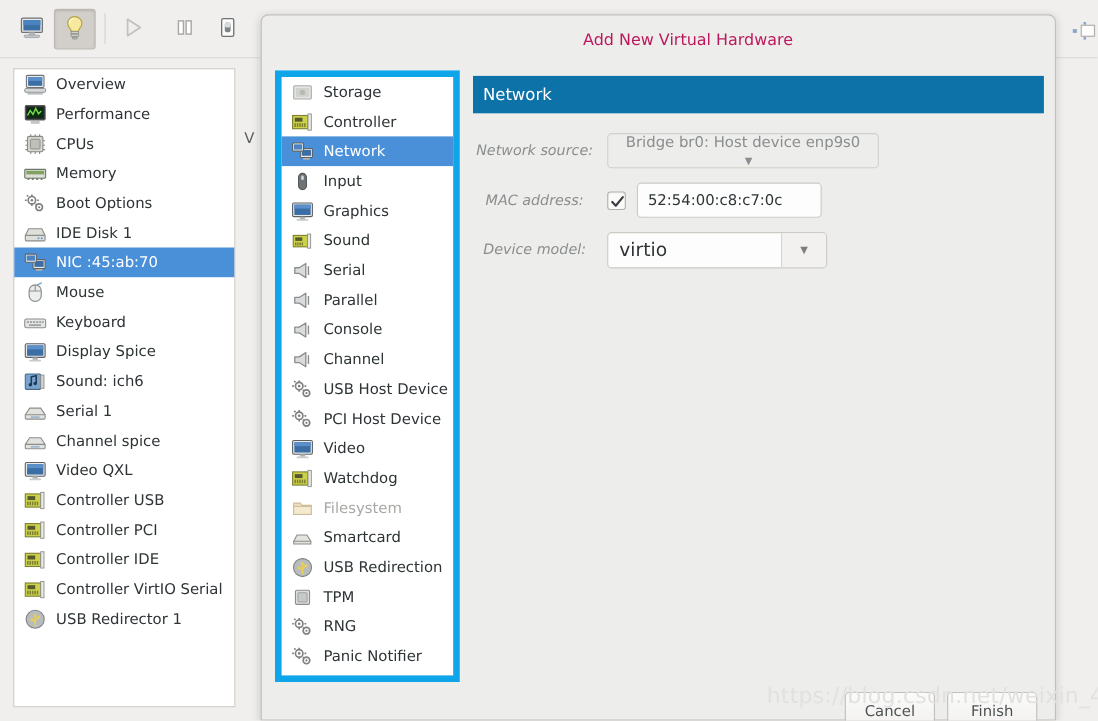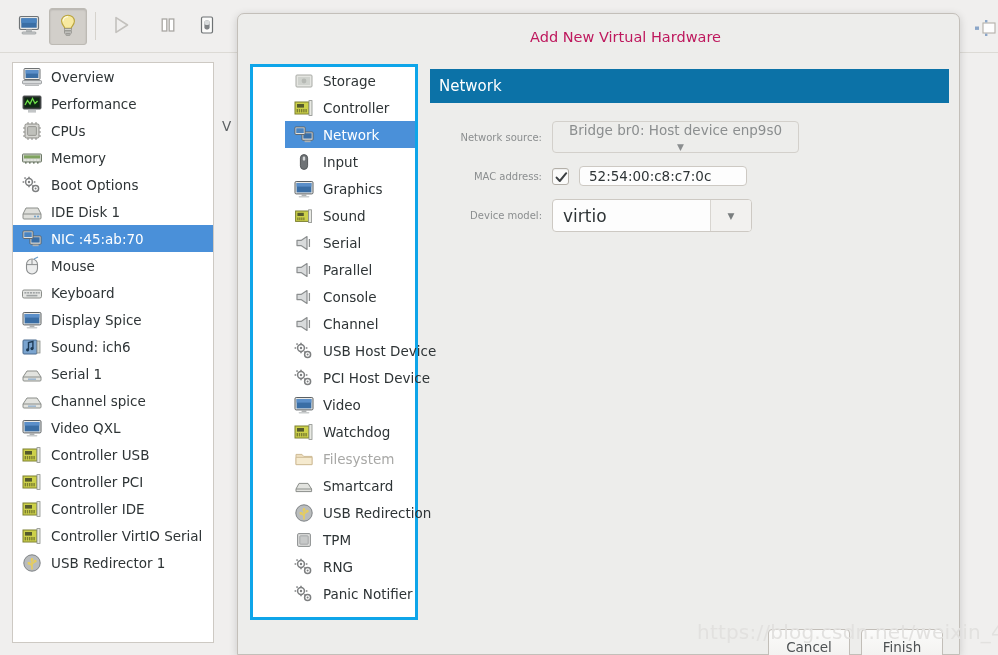--- a/index.html
+++ b/index.html
@@ -80,22 +80,21 @@
     display: flex; align-items: center; justify-content: center;
     font-size: 14.5px; color: #be185d;
     border-top-left-radius: 7px; border-top-right-radius: 7px;
   }
 
   
   .devlist {
     position: absolute; left: 12px; top: 50px;
     width: 168px; height: 556px;
     background: #ffffff;
-    border: 3px solid #0ea5e9;
-    padding-left: 32px;
+    border: 6px solid #0ea5e9;
   }
   .devrow {
     display: flex; align-items: center;
     height: 27px; padding-left: 8px;
     font-size: 13.5px; color: #2e3436;
     white-space: nowrap;
   }
   .devrow.sel { background: #4a90d9; color: #ffffff; }
   .devrow.disabled { color: #a8a8a6; }
   .devrow .ic { width: 22px; height: 20px; margin-right: 8px; flex: 0 0 22px;
@@ -105,41 +104,41 @@
   .cfg { position: absolute; left: 192px; top: 55px; width: 519px; }
   .cfg-header {
     height: 34px; background: #0c72a7; color: #ffffff;
     display: flex; align-items: center; padding-left: 9px;
     font-size: 15px;
   }
   .cfg-body { padding-top: 18px; }
 
   .frow { display: flex; align-items: center; margin-bottom: 13px; }
   .flabel {
-    width: 122px; text-align: right; padding-right: 10px;
-    font-size: 10px; color: #8b8e8f;
+    width: 122px; text-align: center; padding-right: 10px;
+    font-size: 13px; color: #8b8e8f; font-style: italic;
   }
 
   .combo-flat {
     display: inline-flex; align-items: center; justify-content: space-between;
     height: 32px; min-width: 247px; padding: 0 9px;
     border: 1px solid #d3d0cb; border-radius: 4px;
     background: #ededeb; color: #8b8e8f; font-size: 13.5px; flex-direction: column;
   }
   .combo-flat .caret { margin-left: 10px; font-size: 9px; color: #8b8e8f; }
 
   .chk {
     width: 17px; height: 17px; border: 1px solid #b4b0a9; border-radius: 3px;
     background: #fbfbfa; position: relative; margin-right: 10px;
     box-shadow: inset 0 1px 1px rgba(0,0,0,.05);
   }
   .chk svg { position: absolute; left: 1px; top: 1px; }
 
   .text-field {
-    height: 20px; width: 168px; padding: 0 9px;
+    height: 32px; width: 168px; padding: 0 9px;
     border: 1px solid #cdc9c3; border-radius: 4px;
     background: #fdfdfd; color: #2e3436; font-size: 13.5px;
     display: flex; align-items: center;
   }
 
   .combo2 {
     display: inline-flex; height: 33px; width: 200px;
     border: 1px solid #cdc9c3; border-radius: 4px;
     background: #fdfdfd; overflow: hidden;
   }

